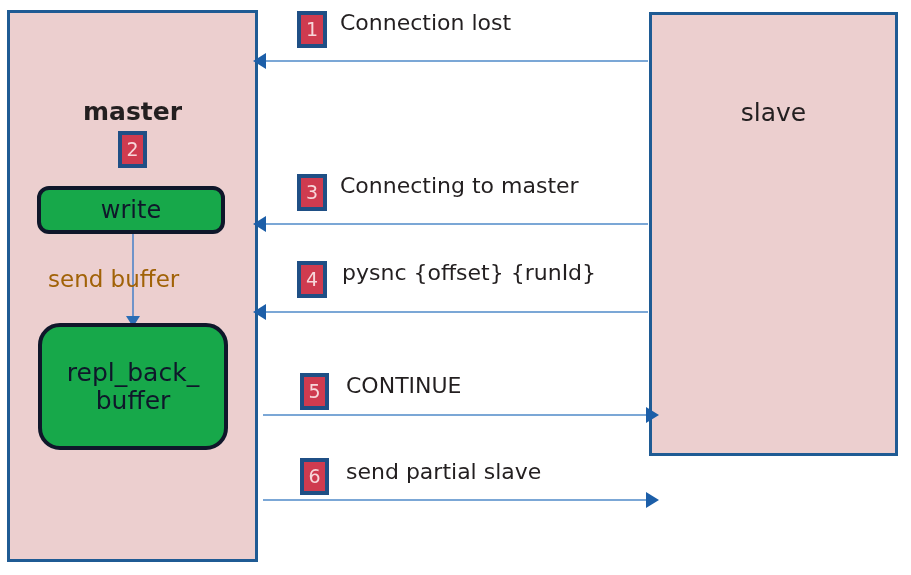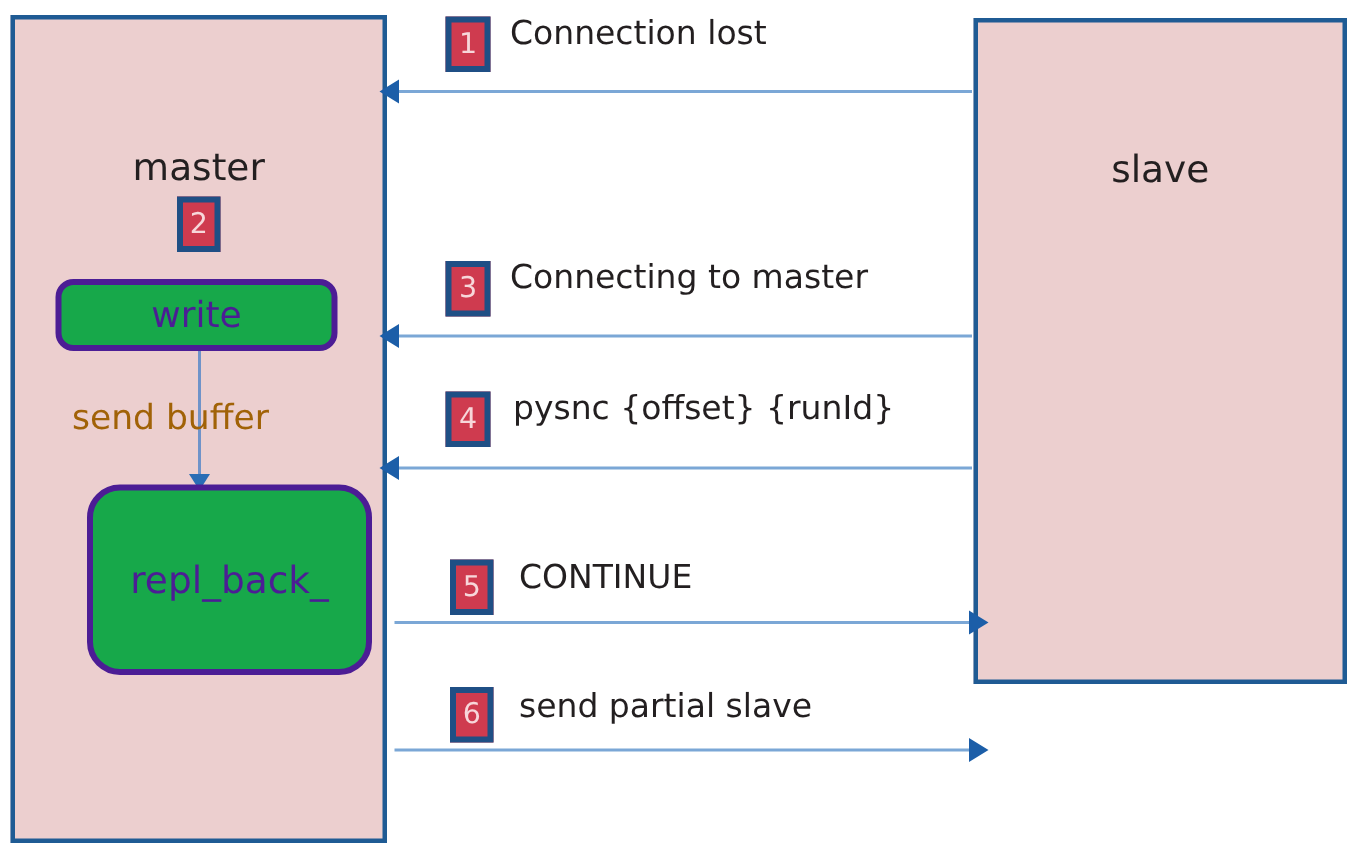--- a/index.html
+++ b/index.html
@@ -38,37 +38,36 @@
     color: #231f20;
     font-size: 25px;
     line-height: 1;
     white-space: nowrap;
   }
 
   
   .green-box {
     position: absolute;
     background: #17a84a;
-    border: 4px solid #4c1d95;
+    border: 4px solid #0f172a;
     box-sizing: border-box;
     display: flex;
     align-items: center;
     justify-content: center;
-    color: #4c1d95;
+    color: #0f172a;
     text-align: center;
     line-height: 1.12;
   }
   .green-box.write {
     border-radius: 12px;
     font-size: 24px;
   }
   .green-box.replbuf {
     border-radius: 22px;
     font-size: 25px;
-    margin-left: 20px;
   }
 
   
   .v-arrow-line {
     position: absolute;
     width: 2px;
     background: #6f93c9;
   }
   .v-arrow-head {
     position: absolute;
@@ -125,38 +124,39 @@
     white-space: nowrap;
     line-height: 1;
   }
 </style>
 </head>
 <body>
 
 <div id="stage">
 
   <div class="node-box" id="master-box" style="left: 7px; top: 10px; width: 251px; height: 552px;">
-    <div class="node-label" id="master-label" style="top: 86px;">master</div>
+    <div class="node-label" id="master-label" style="top: 86px; font-weight: bold;">master</div>
   </div>
 
   <div class="badge" id="inner-badge-2" style="left: 118px; top: 131px; width: 29px; height: 37px;">
     <span>2</span>
   </div>
 
   <div class="green-box write" id="write-box" style="left: 37px; top: 186px; width: 188px; height: 48px;">
     <span>write</span>
   </div>
 
   <div class="v-arrow-line" id="sb-line" style="left: 132px; top: 234px; height: 82px;"></div>
   <div class="v-arrow-head" id="sb-head" style="left: 126px; top: 316px;"></div>
   <div class="inner-caption" id="sb-caption" style="left: 48px; top: 266px; width: 170px;">send buffer</div>
 
   <div class="green-box replbuf" id="replbuf-box" style="left: 38px; top: 323px; width: 190px; height: 127px;">
     <span>
       <span>repl_back_</span><br>
+      <span>buffer</span>
     </span>
   </div>
 
   <div class="node-box" id="slave-box" style="left: 649px; top: 12px; width: 249px; height: 444px;">
     <div class="node-label" id="slave-label" style="top: 85px;">slave</div>
   </div>
 
   <div id="messages-layer">
       <div class="h-arrow-line" style="left: 266px; top: 60px; width: 382px;"></div>
       <div class="h-arrow-head left" style="left: 253px; top: 53px;"></div>

